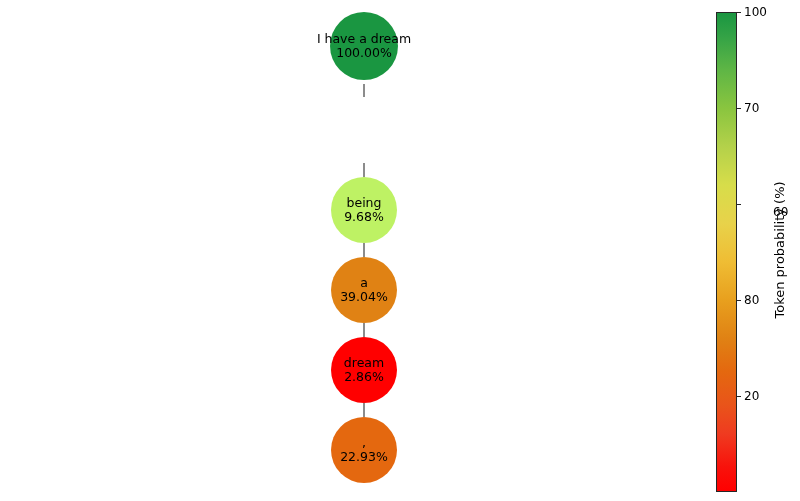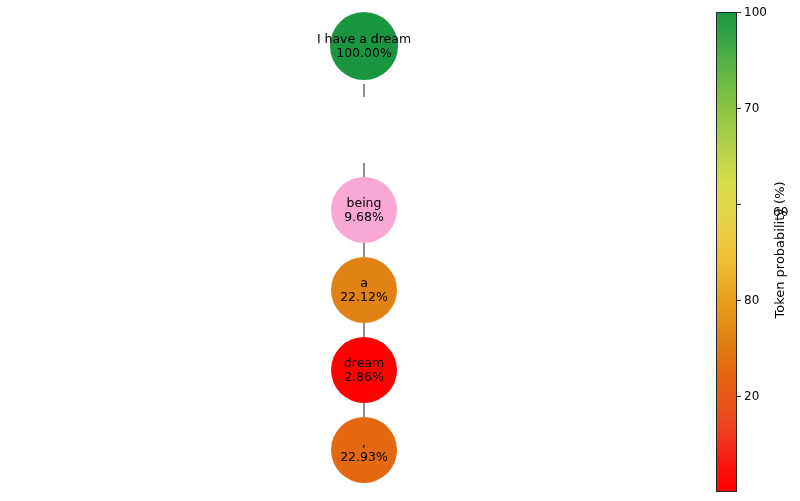--- a/index.html
+++ b/index.html
@@ -124,27 +124,27 @@
   <div id="chain">
       <div class="edge" style="left: 364px; top: 84px; height: 13px; background: rgb(26, 26, 26);"></div>
       <div class="edge" style="left: 364px; top: 163px; height: 14px; background: rgb(26, 26, 26);"></div>
       <div class="edge" style="left: 364px; top: 243px; height: 14px; background: rgb(26, 26, 26);"></div>
       <div class="edge" style="left: 364px; top: 323px; height: 14px; background: rgb(26, 26, 26);"></div>
       <div class="edge" style="left: 364px; top: 403px; height: 14px; background: rgb(26, 26, 26);"></div>
       <div class="node" style="left: 364px; top: 46px; width: 68px; height: 68px; background: rgb(26, 150, 65);">
         <span class="node-token" style="color: rgb(0, 0, 0);">I have a dream</span>
         <span class="node-prob" style="color: rgb(0, 0, 0);">100.00%</span>
       </div>
-      <div class="node" style="left: 364px; top: 210px; width: 66px; height: 66px; background: #f9a8d4;">
+      <div class="node" style="left: 364px; top: 210px; width: 66px; height: 66px; background: #bef264;">
         <span class="node-token" style="color: rgb(0, 0, 0);">being</span>
         <span class="node-prob" style="color: rgb(0, 0, 0);">9.68%</span>
       </div>
       <div class="node" style="left: 364px; top: 290px; width: 66px; height: 66px; background: rgb(224, 130, 20);">
         <span class="node-token" style="color: rgb(0, 0, 0);">a</span>
-        <span class="node-prob" style="color: rgb(0, 0, 0);">22.12%</span>
+        <span class="node-prob" style="color: rgb(0, 0, 0);">39.04%</span>
       </div>
       <div class="node" style="left: 364px; top: 370px; width: 66px; height: 66px; background: rgb(255, 0, 0);">
         <span class="node-token" style="color: rgb(0, 0, 0);">dream</span>
         <span class="node-prob" style="color: rgb(0, 0, 0);">2.86%</span>
       </div>
       <div class="node" style="left: 364px; top: 450px; width: 66px; height: 66px; background: rgb(228, 104, 15);">
         <span class="node-token" style="color: rgb(0, 0, 0);">,</span>
         <span class="node-prob" style="color: rgb(0, 0, 0);">22.93%</span>
       </div>
     </div>

